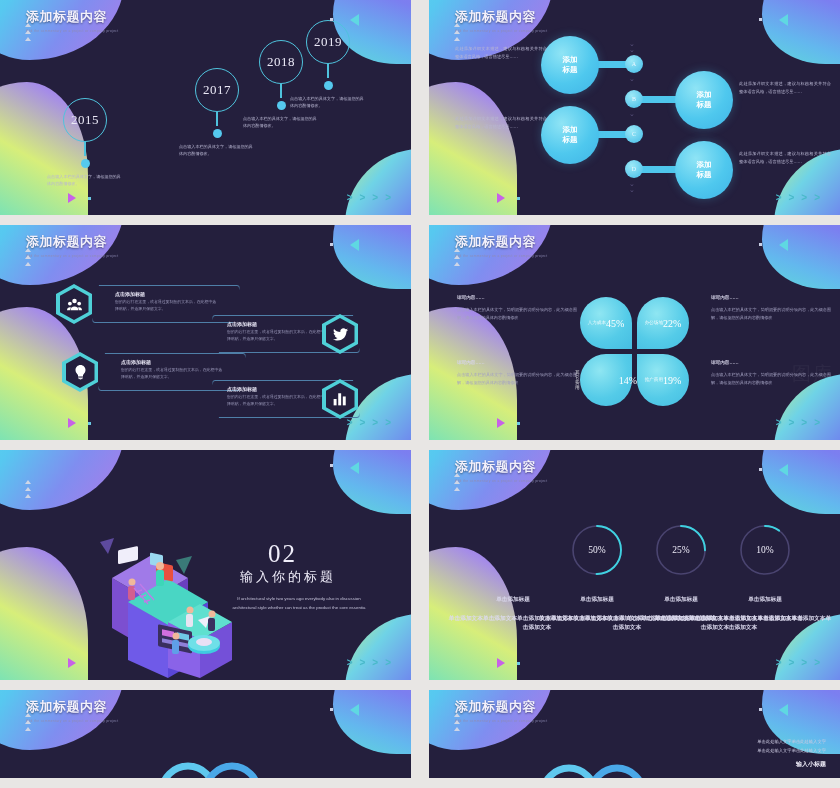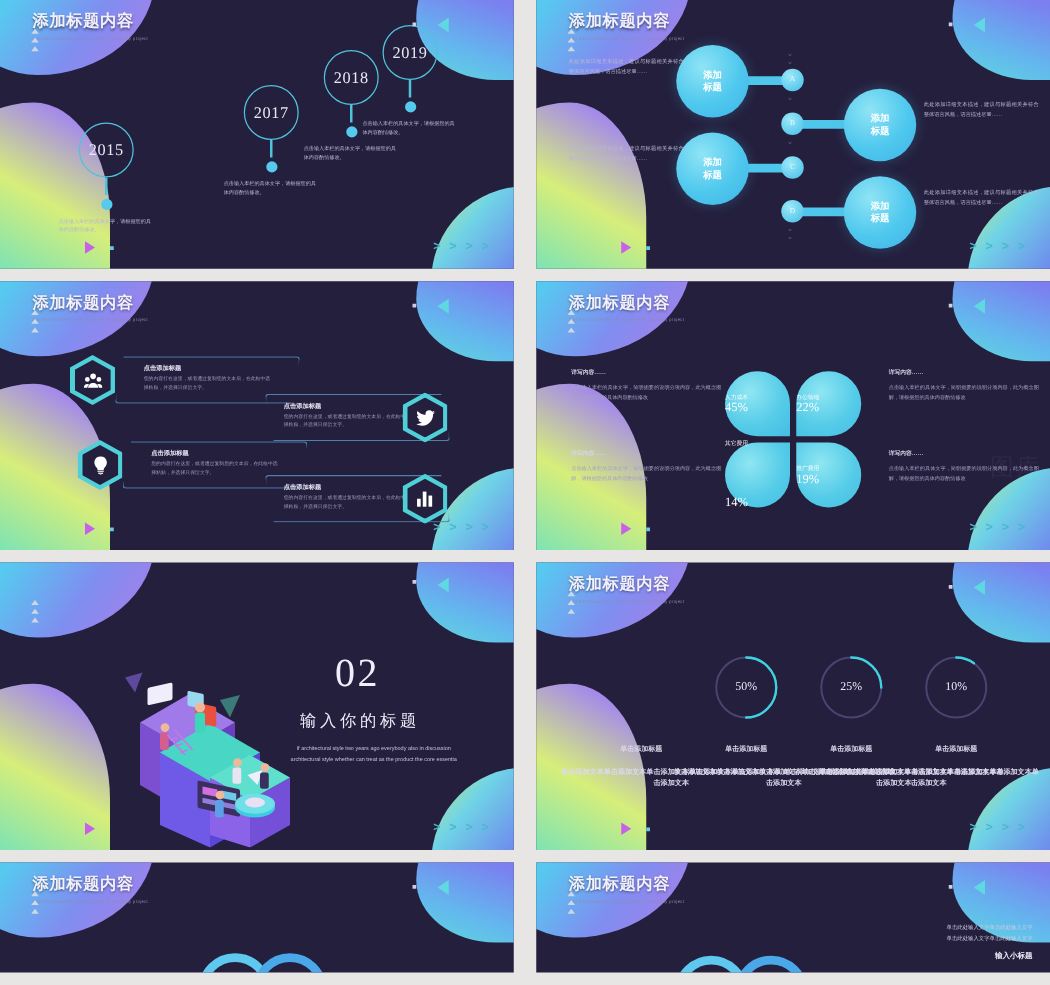--- a/index.html
+++ b/index.html
@@ -163,32 +163,32 @@
     clip-path:polygon(7px 0,100% 0,calc(100% - 7px) 100%,0 100%);
     padding:5px 0 0 22px; z-index:2;
   }
   .hexbar.rev{ clip-path:polygon(0 0,calc(100% - 7px) 0,100% 100%,7px 100%); padding-left:14px;}
   .hb-t{ color:#e7e5f4; font-size:5px; font-weight:700; margin-bottom:2px;}
   .hb-b{ color:#9d9bbc; font-size:3.9px; line-height:1.7; width:105px;}
   
   .petal{
     position:absolute; width:52px;height:52px;
     background:radial-gradient(circle at 38% 32%,#8fe6f2 0%,#54cbe8 58%,#45bde2 100%);
-    display:flex;flex-direction:column;align-items:flex-start;justify-content:center;
+    display:flex;flex-direction:row;align-items:center;justify-content:center;
     color:#fff;
   }
   .p-lab{ font-size:4.6px; opacity:.92; margin-bottom:1px;}
   .p-val{ font-size:10px; font-family:"Liberation Serif",serif;}
   .s4-col{ position:absolute; width:120px; }
   .s4-h{ color:#d6d4e8; font-size:4.6px; font-weight:700; margin-bottom:6px;}
   .s4-p{ color:#a4a2c2; font-size:4.1px; line-height:1.85; text-align:justify;}
   
   .sec-num{
-    position:absolute; color:#f0eefa; font-size:32px;
-    letter-spacing:2px; font-family:"Liberation Serif",serif;
+    position:absolute; color:#f0eefa; font-size:25px;
+    letter-spacing:2px; font-family:"Liberation Serif",serif;margin-top:20px;
   }
   .sec-title{ position:absolute; color:#efedf9; font-size:13px; letter-spacing:3px;}
   .sec-en{
     position:absolute; color:#c3c1d8; font-size:4.4px; line-height:1.95;
     width:142px; text-align:center;
     font-family:"Liberation Sans",sans-serif;
   }
   
   .ring{
     position:absolute; width:52px;height:52px;border-radius:50%;

